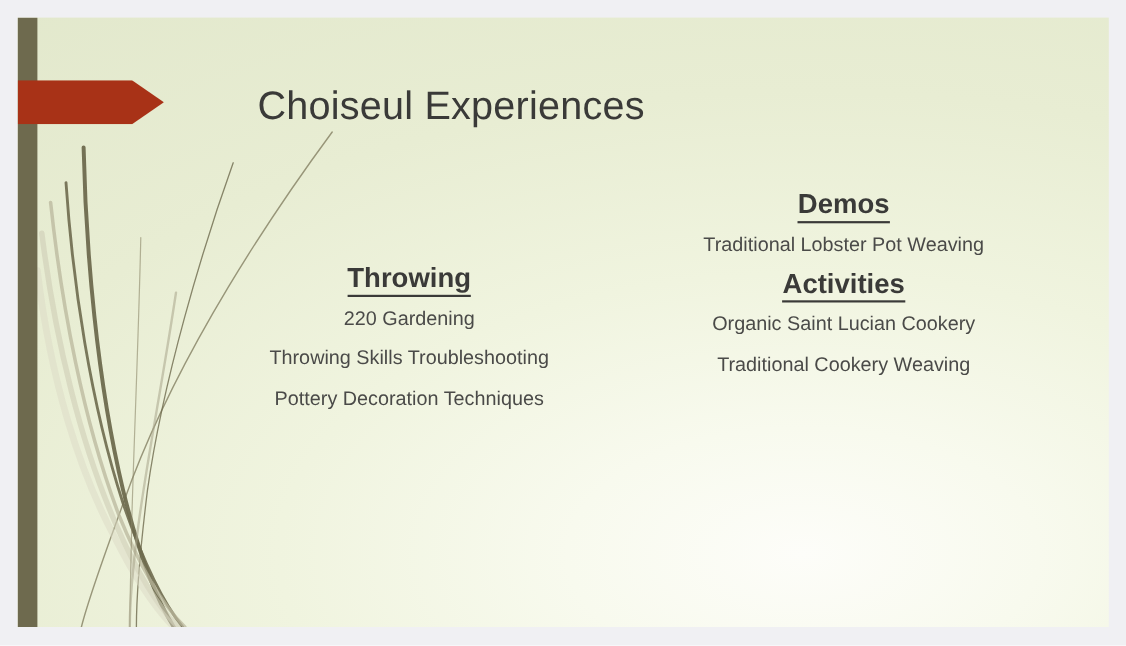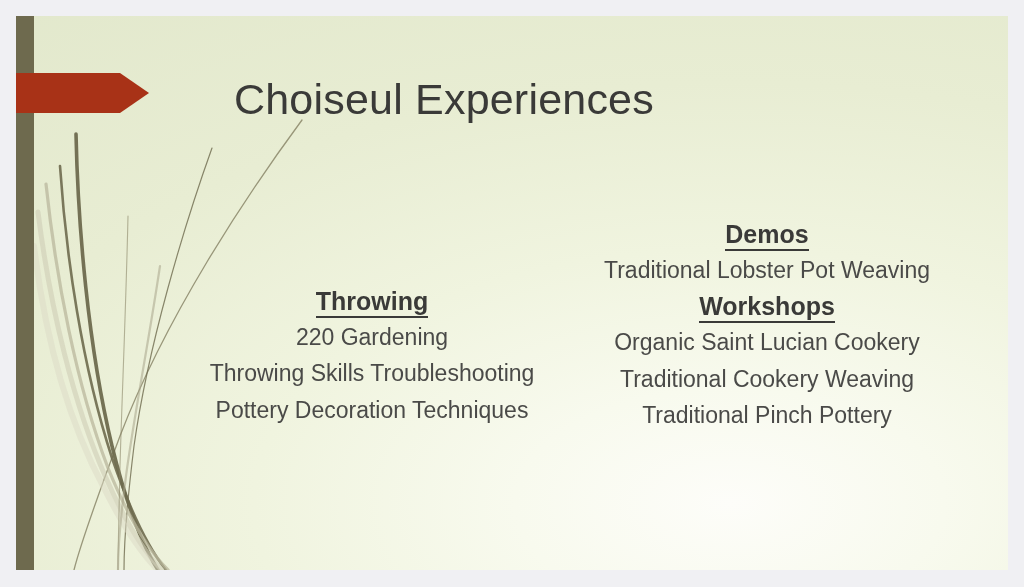--- a/index.html
+++ b/index.html
@@ -68,33 +68,32 @@
     width: 133px;
     height: 40px;
   }
 
   
   #slide-title {
     position: absolute;
     left: 218px;
     top: 59px;
     width: 700px;
-    font-size: 43px;
+    font-size: 36px;
     font-weight: 300;
     letter-spacing: 0.2px;
     color: #3a3a38;
     white-space: nowrap;
   }
 
   
   .column {
     position: absolute;
     text-align: center;
     color: #4a4a48;
-    margin-top: 48px;
   }
   #col-left {
     left: 175px;
     top: 219px;
     width: 362px;
   }
   #col-right {
     left: 570px;
     top: 152px;
     width: 362px;
@@ -106,21 +105,21 @@
     color: #3a3a38;
     line-height: 36px;
     margin: 0;
   }
   .group-heading span.u {
     border-bottom: 2px solid #3a3a38;
     padding-bottom: 1px;
   }
 
   .item {
-    font-size: 23px;
+    font-size: 18px;
     font-weight: 300;
     line-height: 36.4px;
     color: #4a4a48;
     white-space: nowrap;
     margin: 0;
   }
 
   
   .item.flagged span.txt {
     position: relative;
@@ -181,22 +180,21 @@
     </div>
 
     <div class="column" id="col-right">
 
       <div class="group">
         <div class="group-heading"><span class="u">Demos</span></div>
         <div class="item"><span class="txt">Traditional Lobster Pot Weaving</span></div>
       </div>
 
       <div class="group">
-        <div class="group-heading"><span class="u">Workshops</span></div>
+        <div class="group-heading"><span class="u">Activities</span></div>
         <div class="item"><span class="txt">Organic Saint Lucian Cookery</span></div>
         <div class="item"><span class="txt">Traditional Cookery Weaving</span></div>
-        <div class="item"><span class="txt">Traditional Pinch Pottery</span></div>
       </div>
 
     </div>
 
   </div>
 </div>
 
 </body></html>

